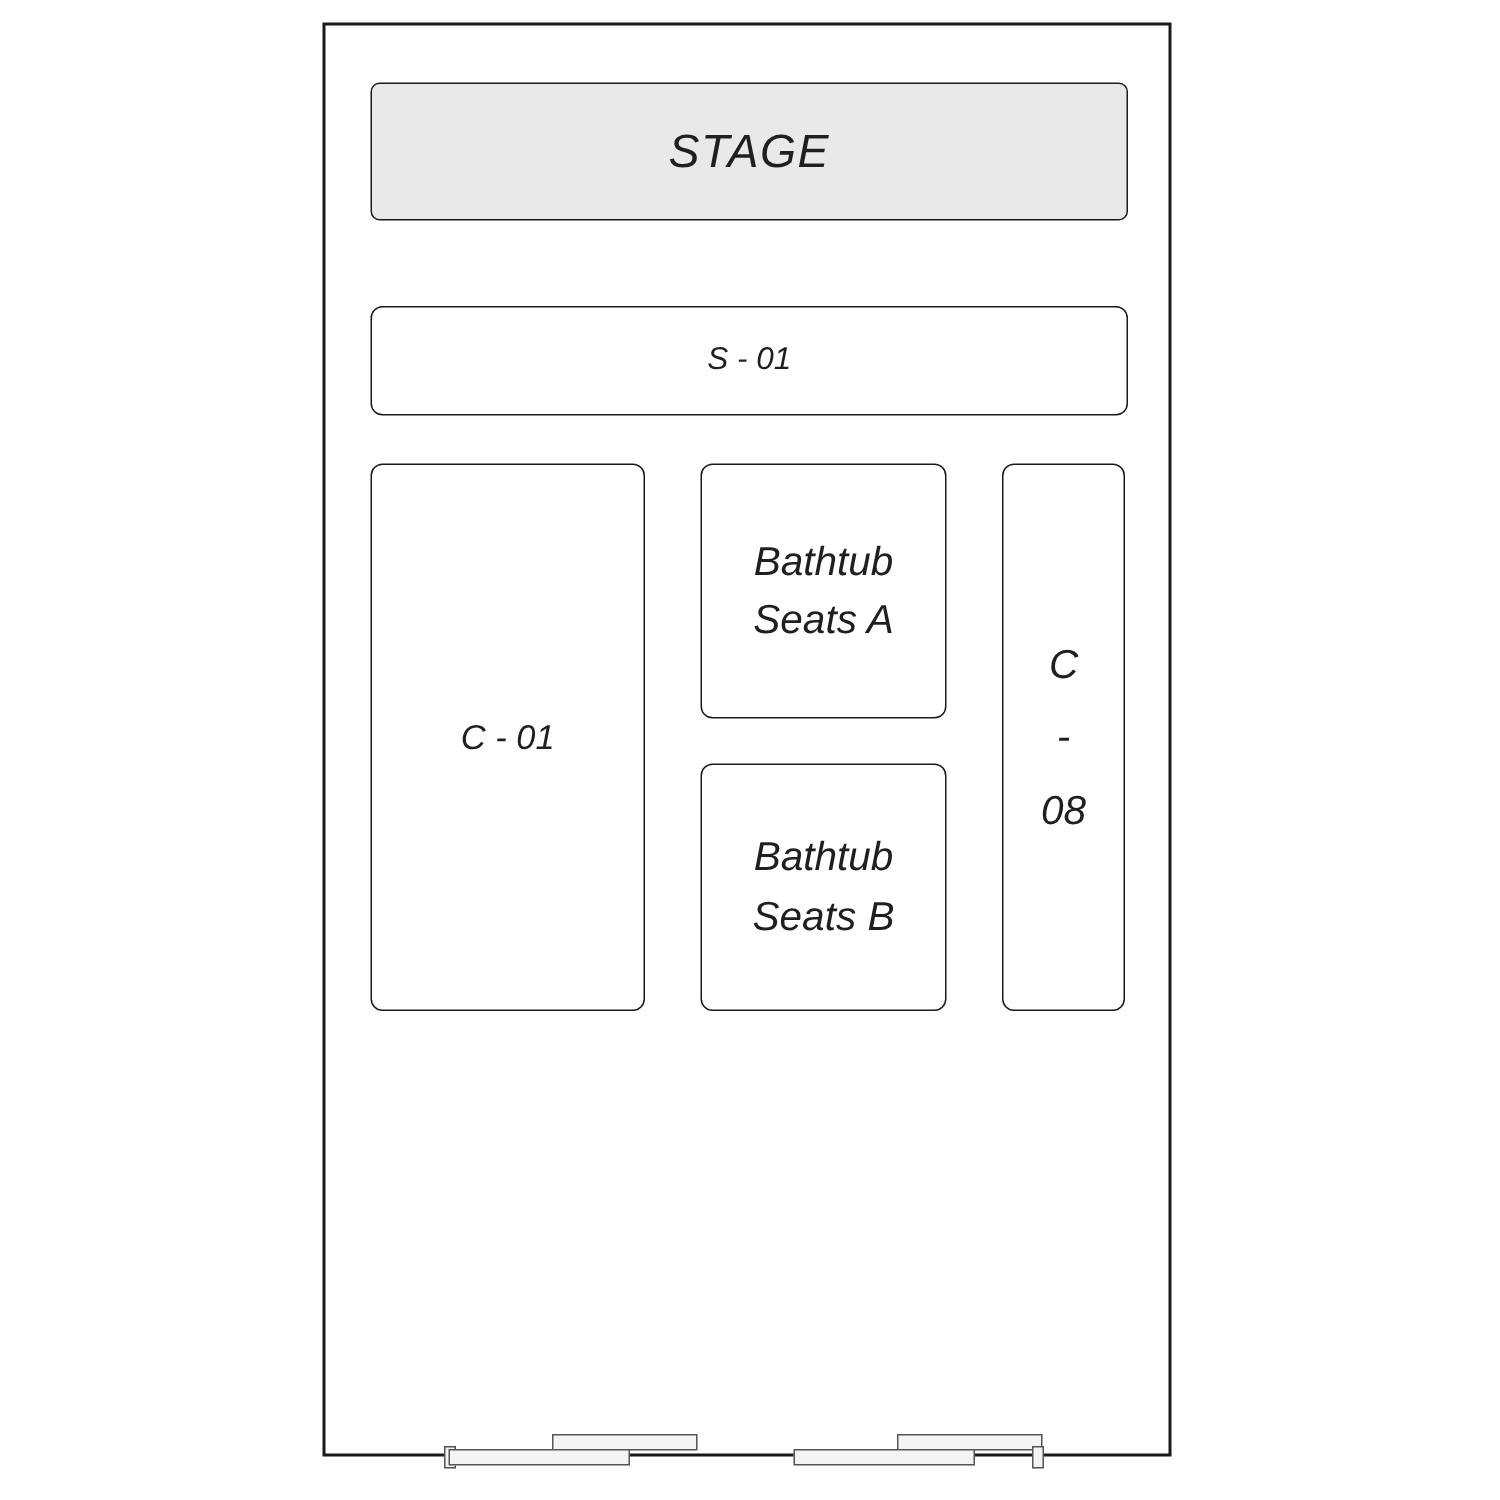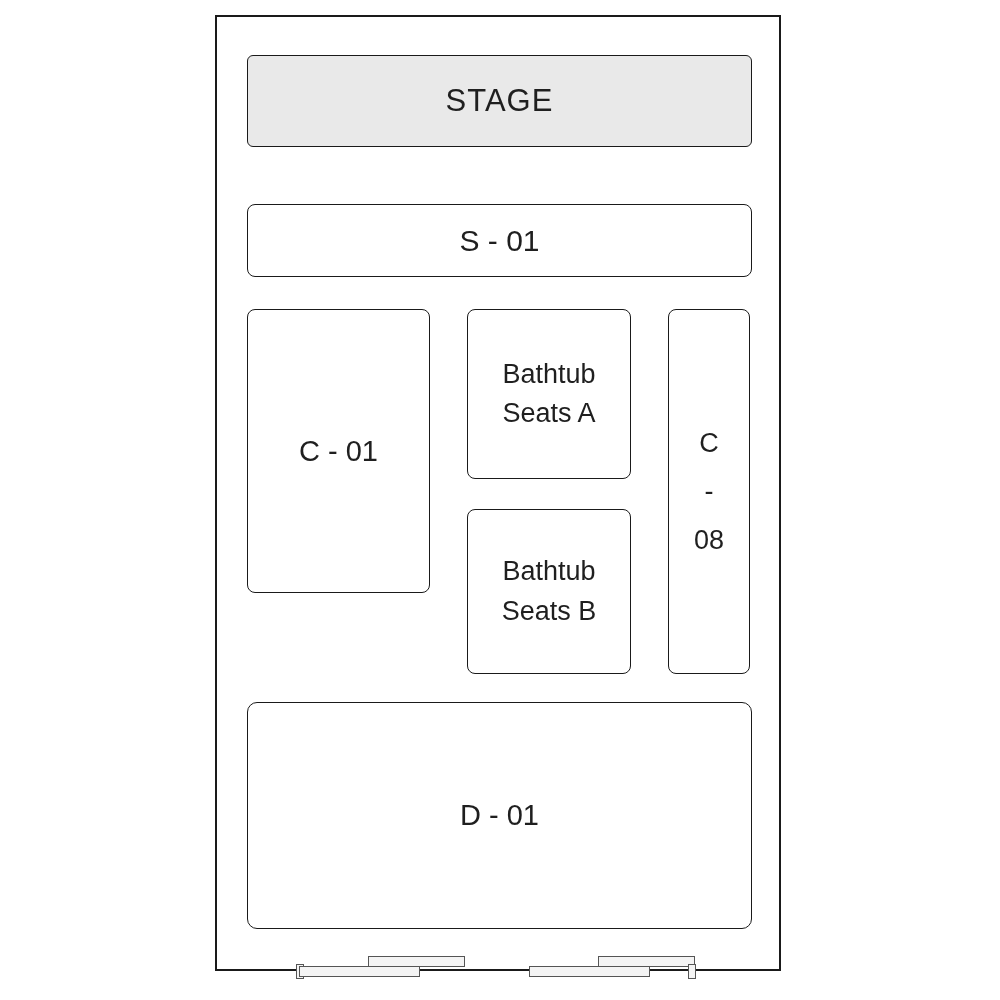--- a/index.html
+++ b/index.html
@@ -31,30 +31,31 @@
     border: 1.6px solid var(--border-col, #1a1a1a);
     background: var(--section-fill, #ffffff);
     border-radius: 8px;
     display: flex;
     flex-direction: column;
     align-items: center;
     justify-content: center;
     text-align: right;
     color: var(--text-col, #1f1f1f);
     line-height: 1.45;
+    font-style: italic;
   }
   .stage {
     left: 247px; top: 55px; width: 505px; height: 92px;
     background: var(--stage-fill, #e9e9e9);
     font-size: 31px;
     letter-spacing: 1px;
     border-radius: 6px;
   }
-  .s01  { left: 247px; top: 204px; width: 505px; height: 73px;  font-size: 30px; }
-  .c01  { left: 247px; top: 309px; width: 183px; height: 284px; font-size: 29px; }
+  .s01  { left: 247px; top: 204px; width: 505px; height: 73px;  font-size: 21px; }
+  .c01  { left: 247px; top: 309px; width: 183px; height: 365px; font-size: 23px; }
   .btA  { left: 467px; top: 309px; width: 164px; height: 170px; font-size: 27px; }
   .btB  { left: 467px; top: 509px; width: 164px; height: 165px; font-size: 27px; }
   .c02  { left: 668px; top: 309px; width: 82px;  height: 365px; font-size: 27px; line-height: 1.8; }
   .d01  { left: 247px; top: 702px; width: 505px; height: 227px; font-size: 29px; border-radius: 10px; }
 
   .door-part {
     position: absolute;
     box-sizing: border-box;
     border: 1px solid #555;
     background: #f4f4f4;
@@ -103,23 +104,20 @@
     <span>Bathtub</span>
     <span>Seats B</span>
   </div>
 
   <div class="section c02">
     <span>C</span>
     <span>-</span>
     <span>08</span>
   </div>
 
-  <div class="section d01">
-    <span>D - 01</span>
-  </div>
 
   <div class="door-cap cap1"></div>
   <div class="door-part d1a"></div>
   <div class="door-part d1b"></div>
 
   <div class="door-part d2a"></div>
   <div class="door-part d2b"></div>
   <div class="door-cap cap2"></div>
 
 </div>

